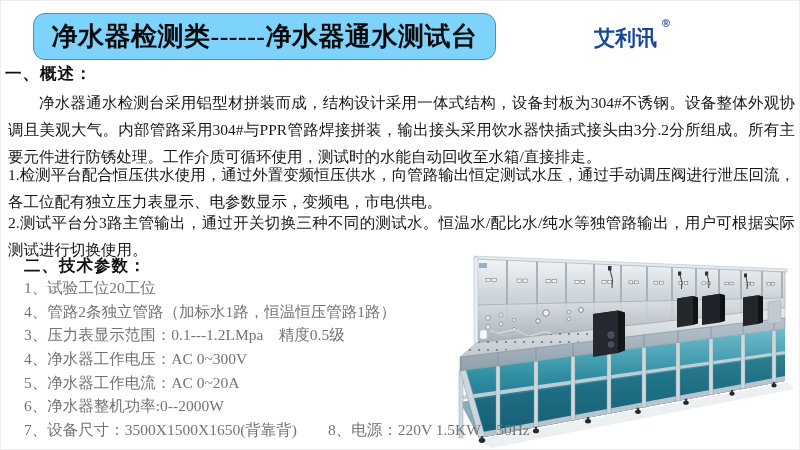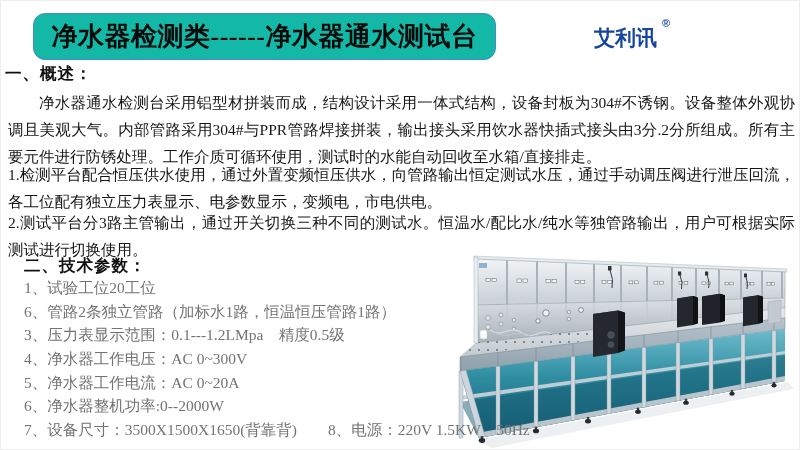--- a/index.html
+++ b/index.html
@@ -5,21 +5,21 @@
   html,body{margin:0;padding:0;}
   body{
     width:800px;height:450px;background:#ffffff;overflow:hidden;
     font-family:"Liberation Serif","DejaVu Serif",serif;color:#141414;
   }
   .slide{position:relative;width:800px;height:450px;background:#fff;outline:1px solid #ededed;outline-offset:-1px;}
 
   
   .banner{
     position:absolute;left:33px;top:13px;width:461px;height:45px;
-    background:#14b8a6;border:1px solid #4a8cc8;border-radius:12px;
+    background:#7dd3fc;border:1px solid #4a8cc8;border-radius:12px;
     display:flex;align-items:center;justify-content:center;
   }
   .banner-title{
     font-size:26px;font-weight:700;color:#0a0a0a;letter-spacing:0.5px;white-space:nowrap;
   }
 
   
   .logo{
     position:absolute;left:594px;top:24px;display:flex;align-items:baseline;gap:7px;
     font-family:"Liberation Sans","DejaVu Sans",sans-serif;color:#17459c;
@@ -72,21 +72,21 @@
 
   <div class="sec-head overview-head">一、概述：</div>
   <p class="para indent">净水器通水检测台采用铝型材拼装而成，结构设计采用一体式结构，设备封板为304#不诱钢。设备整体外观协调且美观大气。内部管路采用304#与PPR管路焊接拼装，输出接头采用饮水器快插式接头由3分.2分所组成。所有主要元件进行防锈处理。工作介质可循环使用，测试时的水能自动回收至水箱/直接排走。</p>
   <p class="para p1">1.检测平台配合恒压供水使用，通过外置变频恒压供水，向管路输出恒定测试水压，通过手动调压阀进行泄压回流，各工位配有独立压力表显示、电参数显示，变频电，市电供电。</p>
   <p class="para p2">2.测试平台分3路主管输出，通过开关切换三种不同的测试水。恒温水/配比水/纯水等独管路输出，用户可根据实际测试进行切换使用。</p>
 
   <div class="sec-head specs-head">二、技术参数：</div>
 
   <div class="spec-list">
     <div class="spec-item">1、试验工位20工位</div>
-    <div class="spec-item">6、管路2条独立管路（加标水1路，恒温恒压管路1路）</div>
+    <div class="spec-item">4、管路2条独立管路（加标水1路，恒温恒压管路1路）</div>
     <div class="spec-item">3、压力表显示范围：0.1---1.2LMpa　精度0.5级</div>
     <div class="spec-item">4、净水器工作电压：AC 0~300V</div>
     <div class="spec-item">5、净水器工作电流：AC 0~20A</div>
     <div class="spec-item">6、净水器整机功率:0--2000W</div>
     <div class="spec-item">7、设备尺寸：3500X1500X1650(背靠背)　　8、电源：220V 1.5KW　50Hz</div>
   </div>
 
   <svg class="photo" viewBox="0 0 350 208" xmlns="http://www.w3.org/2000/svg">
     <defs>
       <linearGradient id="gUp" x1="0" y1="0" x2="0" y2="1">

